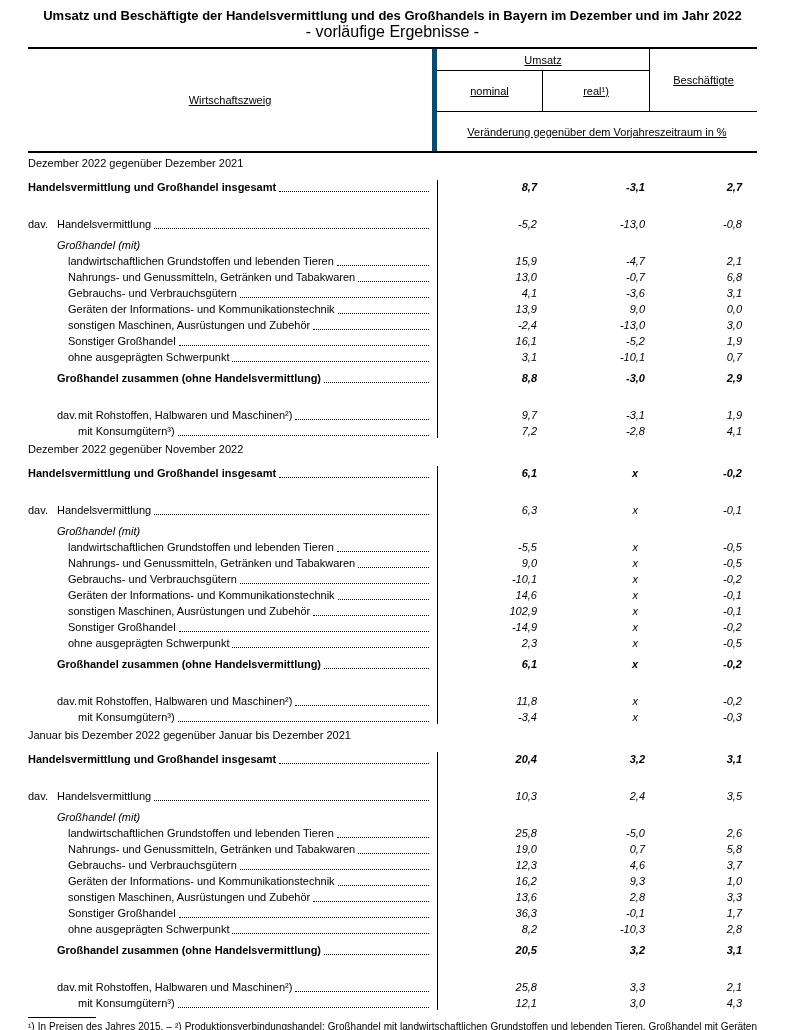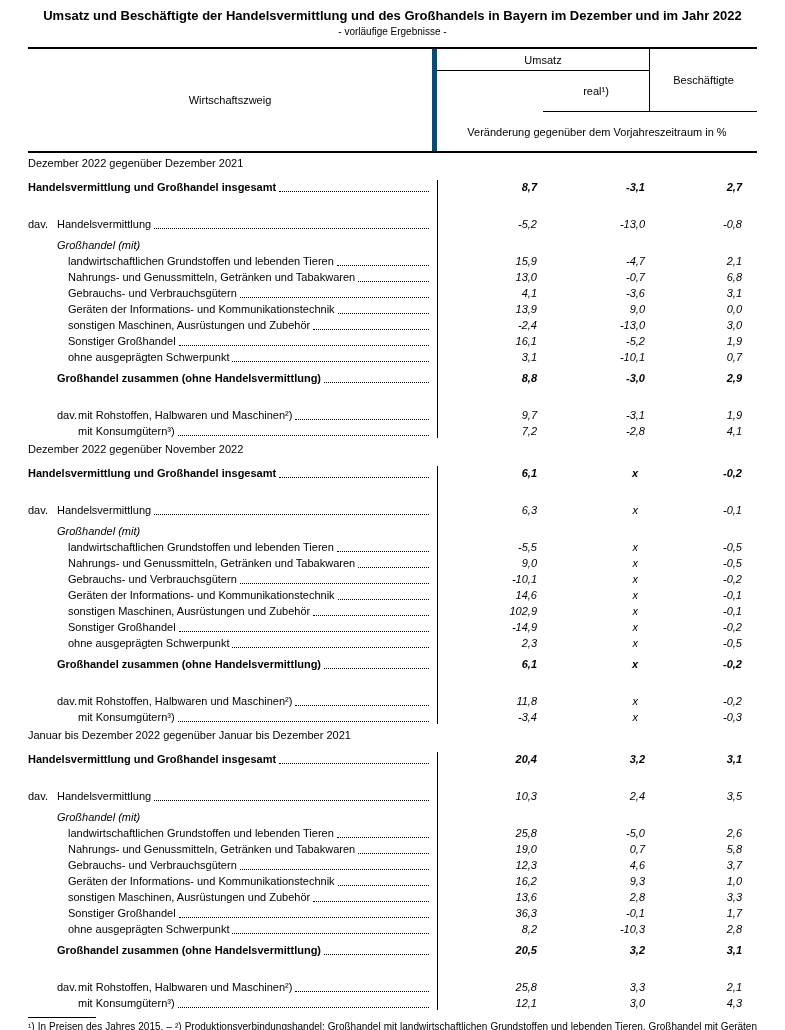--- a/index.html
+++ b/index.html
@@ -10,34 +10,34 @@
     background:#fff; color:#000;
     font-family:"Liberation Sans","DejaVu Sans",sans-serif;
     font-size:11px; line-height:16px;
     overflow:hidden;
   }
   .title {
     padding-top:7px;
     text-align:center;
     font-size:13px; font-weight:700; line-height:17px;
   }
-  .subtitle { text-align:center; font-size:10px; line-height:15px; }
+  .subtitle { text-align:center; font-size:16px; line-height:15px; }
 
   .table { margin-left:28px; width:729px; }
 
   
   .thead {
     margin-top:8px;
     display:grid;
     grid-template-columns:409px 106px 107px 107px;
     grid-template-rows:22px 41px 39px;
     border-top:2px solid #000;
     border-bottom:2px solid #000;
   }
-  .thead > div { display:flex; align-items:center; justify-content:center; text-align:right; }
+  .thead > div { display:flex; align-items:center; justify-content:center; text-align:right;text-decoration:underline; }
   .h-w { grid-area:1/1/4/2; border-right:5px solid #0c4a6e; }
   .h-u { grid-area:1/2/2/4; border-right:1px solid #000; border-bottom:1px solid #000; }
   .h-b { grid-area:1/4/3/5; border-bottom:1px solid #000; }
   .h-n { grid-area:2/2/3/3; border-right:1px solid #000; border-bottom:1px solid #000; }
   .h-r { grid-area:2/3/3/4; border-right:1px solid #000; border-bottom:1px solid #000; }
   .h-c { grid-area:3/2/4/5; }
 
   
   .section-title {
     margin-top:2px; margin-bottom:8px;
@@ -96,20 +96,21 @@
 
   <div class="title">Umsatz und Beschäftigte der Handelsvermittlung und des Großhandels in Bayern im Dezember und im Jahr 2022</div>
   <div class="subtitle">- vorläufige Ergebnisse -</div>
 
   <div class="table">
 
     <div class="thead">
       <div class="h-w">Wirtschaftszweig</div>
       <div class="h-u">Umsatz</div>
       <div class="h-b">Beschäftigte</div>
+      <div class="h-n">nominal</div>
       <div class="h-r">real¹)</div>
       <div class="h-c">Veränderung gegenüber dem Vorjahreszeitraum in %</div>
     </div>
 
     <div>
   <div class="section">
     <div class="section-title">Dezember 2022 gegenüber Dezember 2021</div>
     <div class="section-rows">
   <div class="row r-total bold">
     <div class="labelcell">

